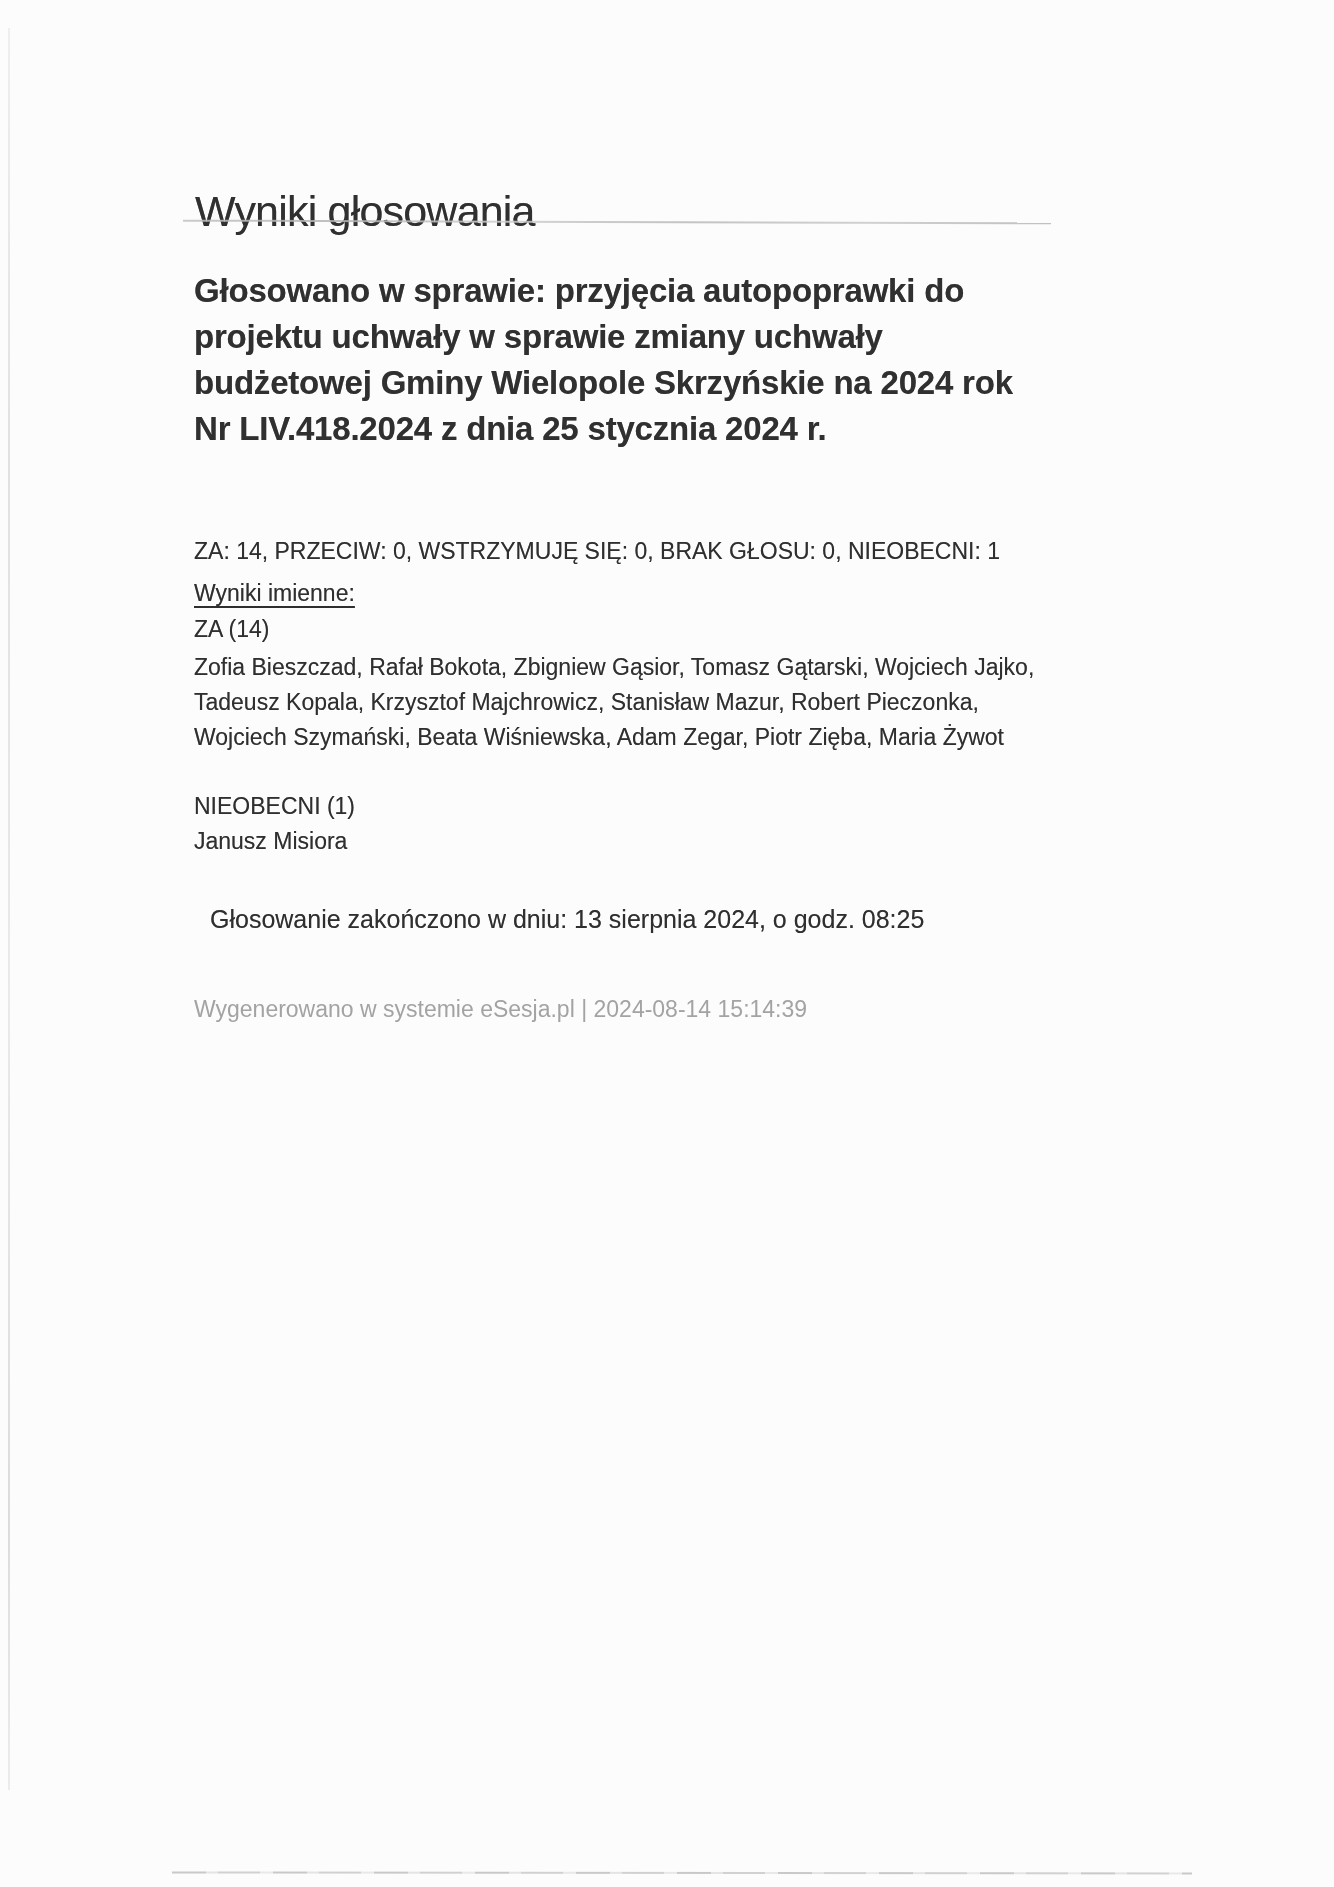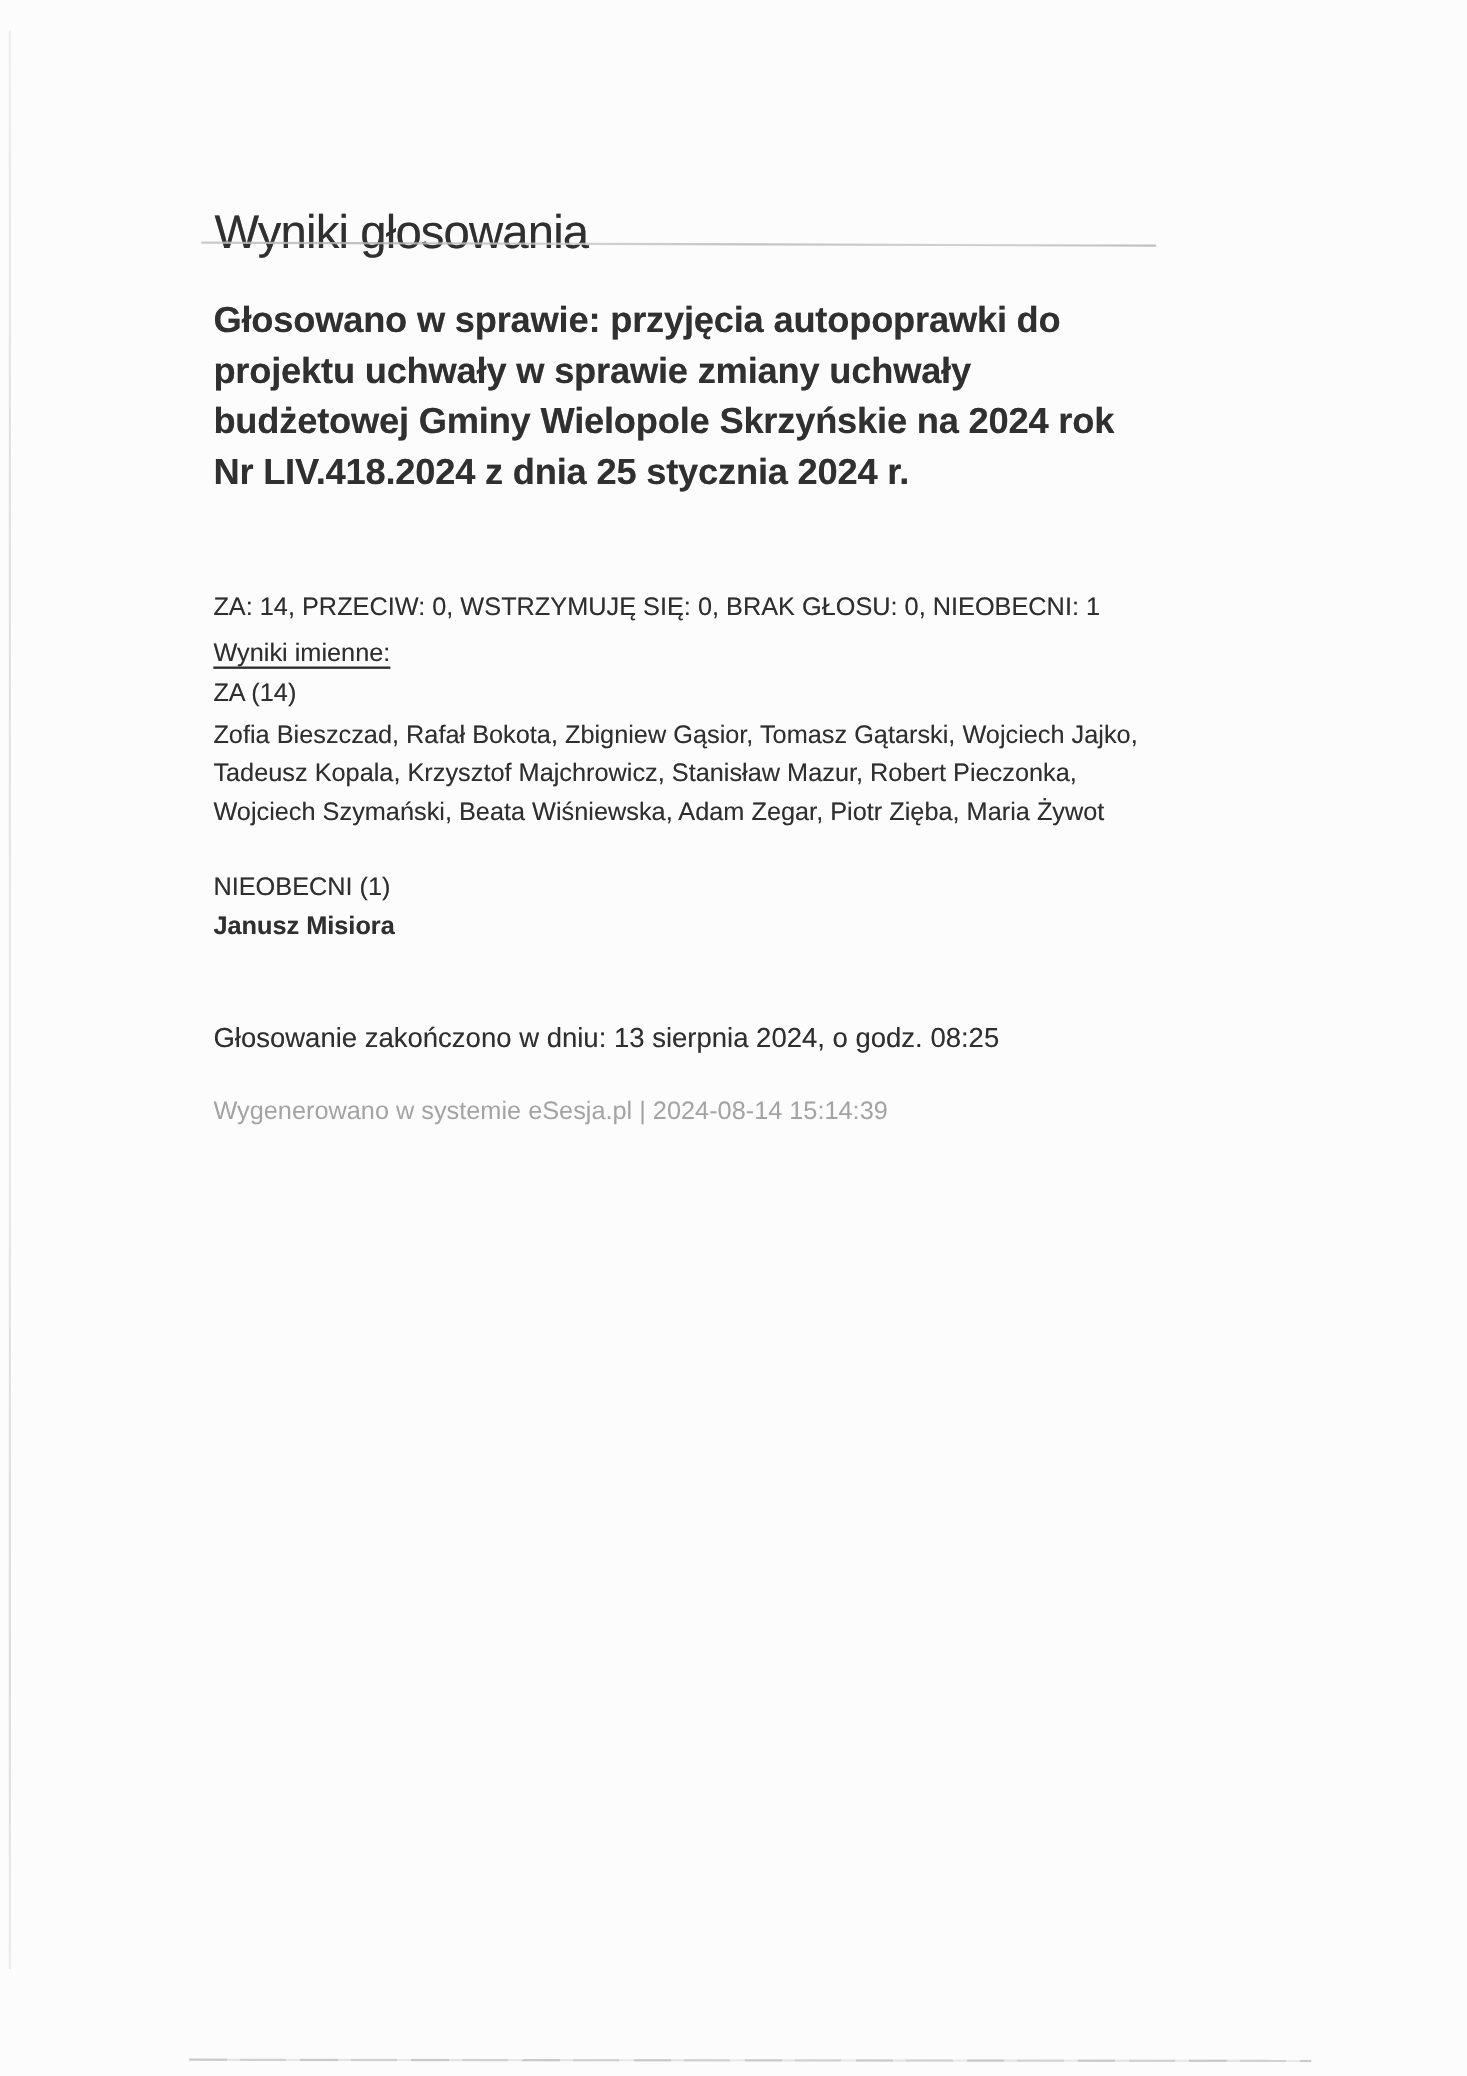--- a/index.html
+++ b/index.html
@@ -65,22 +65,22 @@
     text-underline-offset:5px;
   }
   .za-label{top:614px;text-align:right;}
   .names{
     position:absolute;left:194px;top:650px;
     font-size:23px;line-height:35px;color:var(--ink);
     white-space:nowrap;
     text-shadow:0 0 .4px rgba(47,47,47,.45);
   }
   .absent-label{top:791px;}
-  .absent-names{top:826px;font-weight:bold;}
-  .closing{top:929px;font-size:25px;}
+  .absent-names{top:826px;}
+  .closing{top:904px;font-size:25px;margin-left:16px;}
   .footer{
     top:994px;font-size:23px;color:var(--footer-gray);
     text-shadow:none;
   }
 </style>
 </head>
 <body>
 
 <div class="page">
 

